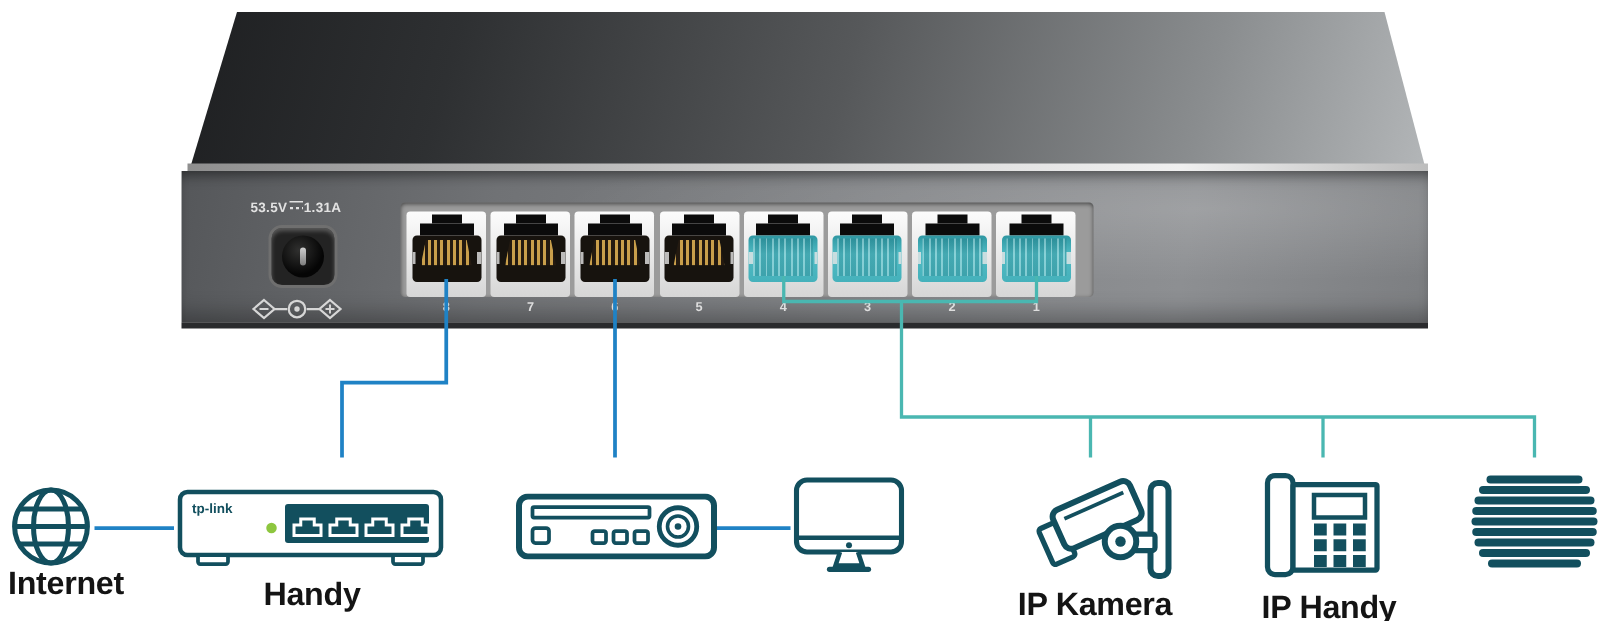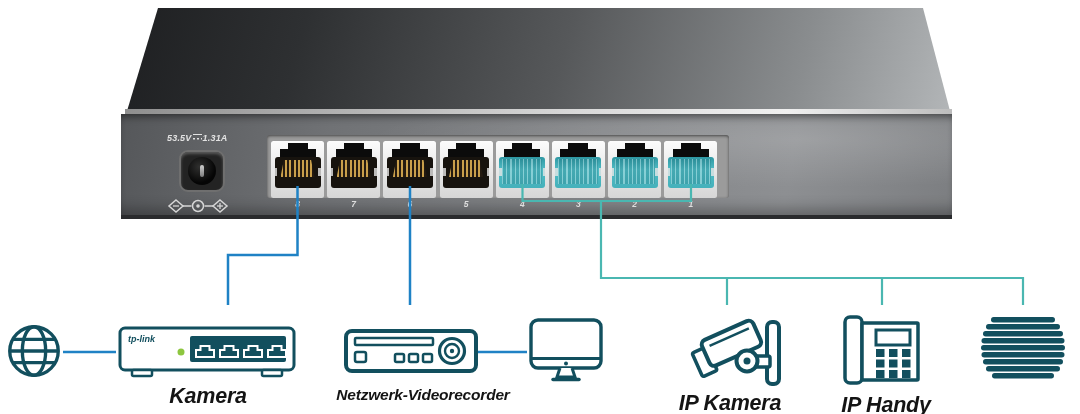--- a/index.html
+++ b/index.html
@@ -1,17 +1,17 @@
 <!DOCTYPE html>
 <html style="--line-blue: #1f82c5; --line-teal: #4ab7b1; --icon-teal: #124f5e; --port-teal: #49b6c0; --led-green: #8dc63f; --label-text: #141414;"><head>
 <meta charset="utf-8">
 <style>
   html,body{margin:0;padding:0;background:#fff;}
   .canvas{position:relative;width:1080px;height:414px;background:#ffffff;overflow:hidden;
-          font-family:"Liberation Sans",sans-serif;font-style:italic;}
+          font-family:"Liberation Sans",sans-serif;}
 
   
   .top-face{position:absolute;left:0;top:0;width:1080px;height:116px;
     clip-path:polygon(158px 8px,923px 8px,950px 111px,127px 111px);
     background:linear-gradient(105deg,#17181a 4%,#2e3032 28%,#56585a 52%,#8a8d8f 74%,#b2b5b7 88%,#96999b 100%);}
   .lip{position:absolute;left:125px;top:109px;width:827px;height:5px;
     background:linear-gradient(90deg,#8f8f8f,#d9d9d9 55%,#f0f0f0 80%,#bdbdbd);}
   .front-face{position:absolute;left:121px;top:114px;width:831px;height:101px;
     background:radial-gradient(ellipse at 82% 25%,rgba(255,255,255,.16),transparent 45%),
                linear-gradient(100deg,#55575a 0%,#707275 25%,#828487 55%,#8d8f92 80%,#7c7e81 100%);
@@ -184,53 +184,53 @@
 
   <svg class="icon" style="left:6px;top:323px" width="56" height="56" viewBox="0 0 60 60">
     <g class="stk" stroke-width="3.6">
       <circle cx="30" cy="30" r="26"></circle>
       <ellipse cx="30" cy="30" rx="12.5" ry="26"></ellipse>
       <line x1="7.5" y1="17.5" x2="52.5" y2="17.5"></line>
       <line x1="4" y1="30" x2="56" y2="30"></line>
       <line x1="7.5" y1="42.5" x2="52.5" y2="42.5"></line>
     </g>
   </svg>
+  <div class="ep-label lg" style="left:44px;top:377px">Internet</div>
 
   <svg class="icon" style="left:118px;top:326px" width="178" height="56" viewBox="0 0 178 56">
     <rect class="stkw" x="2" y="2" width="174" height="42" rx="5" stroke-width="3"></rect>
     <rect class="stkw" x="14" y="44" width="20" height="6" rx="1.5" stroke-width="2.5"></rect>
     <rect class="stkw" x="144" y="44" width="20" height="6" rx="1.5" stroke-width="2.5"></rect>
     <text x="10" y="16" font-size="9" font-weight="bold" fill="var(--icon-teal)">tp-link</text>
     <circle cx="63" cy="26" r="3.5" fill="var(--led-green)"></circle>
     <rect class="fil" x="72" y="10" width="96" height="26" rx="2"></rect>
     <g stroke="#fff" stroke-width="2" fill="none">
       <path d="M78 31 v-7 h4.5 v-4 h9 v4 h4.5 v7 z"></path>
       <path d="M102 31 v-7 h4.5 v-4 h9 v4 h4.5 v7 z"></path>
       <path d="M126 31 v-7 h4.5 v-4 h9 v4 h4.5 v7 z"></path>
       <path d="M150 31 v-7 h4.5 v-4 h9 v4 h4.5 v7 z"></path>
     </g>
   </svg>
-  <div class="ep-label lg" style="left:208px;top:384px">Kamera</div>
+  <div class="ep-label lg" style="left:208px;top:384px">Handy</div>
 
   <svg class="icon" style="left:344px;top:329px" width="134" height="44" viewBox="0 0 134 44">
     <rect class="stkw" x="2" y="2" width="130" height="40" rx="6" stroke-width="4"></rect>
     <rect class="stk" x="11" y="9" width="78" height="7" rx="1" stroke-width="2.5"></rect>
     <rect class="stk" x="11" y="23" width="11" height="10" rx="2" stroke-width="2.5"></rect>
     <g class="stk" stroke-width="2.5">
       <rect x="51" y="25" width="9" height="8" rx="1.5"></rect>
       <rect x="65" y="25" width="9" height="8" rx="1.5"></rect>
       <rect x="79" y="25" width="9" height="8" rx="1.5"></rect>
     </g>
     <g>
       <circle class="stk" cx="108" cy="22" r="12.5" stroke-width="3.2"></circle>
       <circle class="stk" cx="108" cy="22" r="7" stroke-width="2.4"></circle>
       <circle class="fil" cx="108" cy="22" r="2.2"></circle>
     </g>
   </svg>
-  <div class="ep-label md" style="left:423px;top:386px">Netzwerk-Videorecorder</div>
 
   <svg class="icon" style="left:527px;top:318px" width="78" height="64" viewBox="0 0 78 64">
     <rect class="stkw" x="4" y="2" width="70" height="48" rx="7" stroke-width="3.4"></rect>
     <line class="stk" x1="4" y1="40.5" x2="74" y2="40.5" stroke-width="3"></line>
     <circle class="fil" cx="39" cy="45.5" r="2"></circle>
     <path class="stkw" d="M33 50 L30 59 L48 59 L45 50" stroke-width="3"></path>
     <line class="stk" x1="26" y1="61.5" x2="52" y2="61.5" stroke-width="3.5" stroke-linecap="round"></line>
   </svg>
 
   <svg class="icon" style="left:690px;top:313px" width="100" height="76" viewBox="0 0 100 76">

